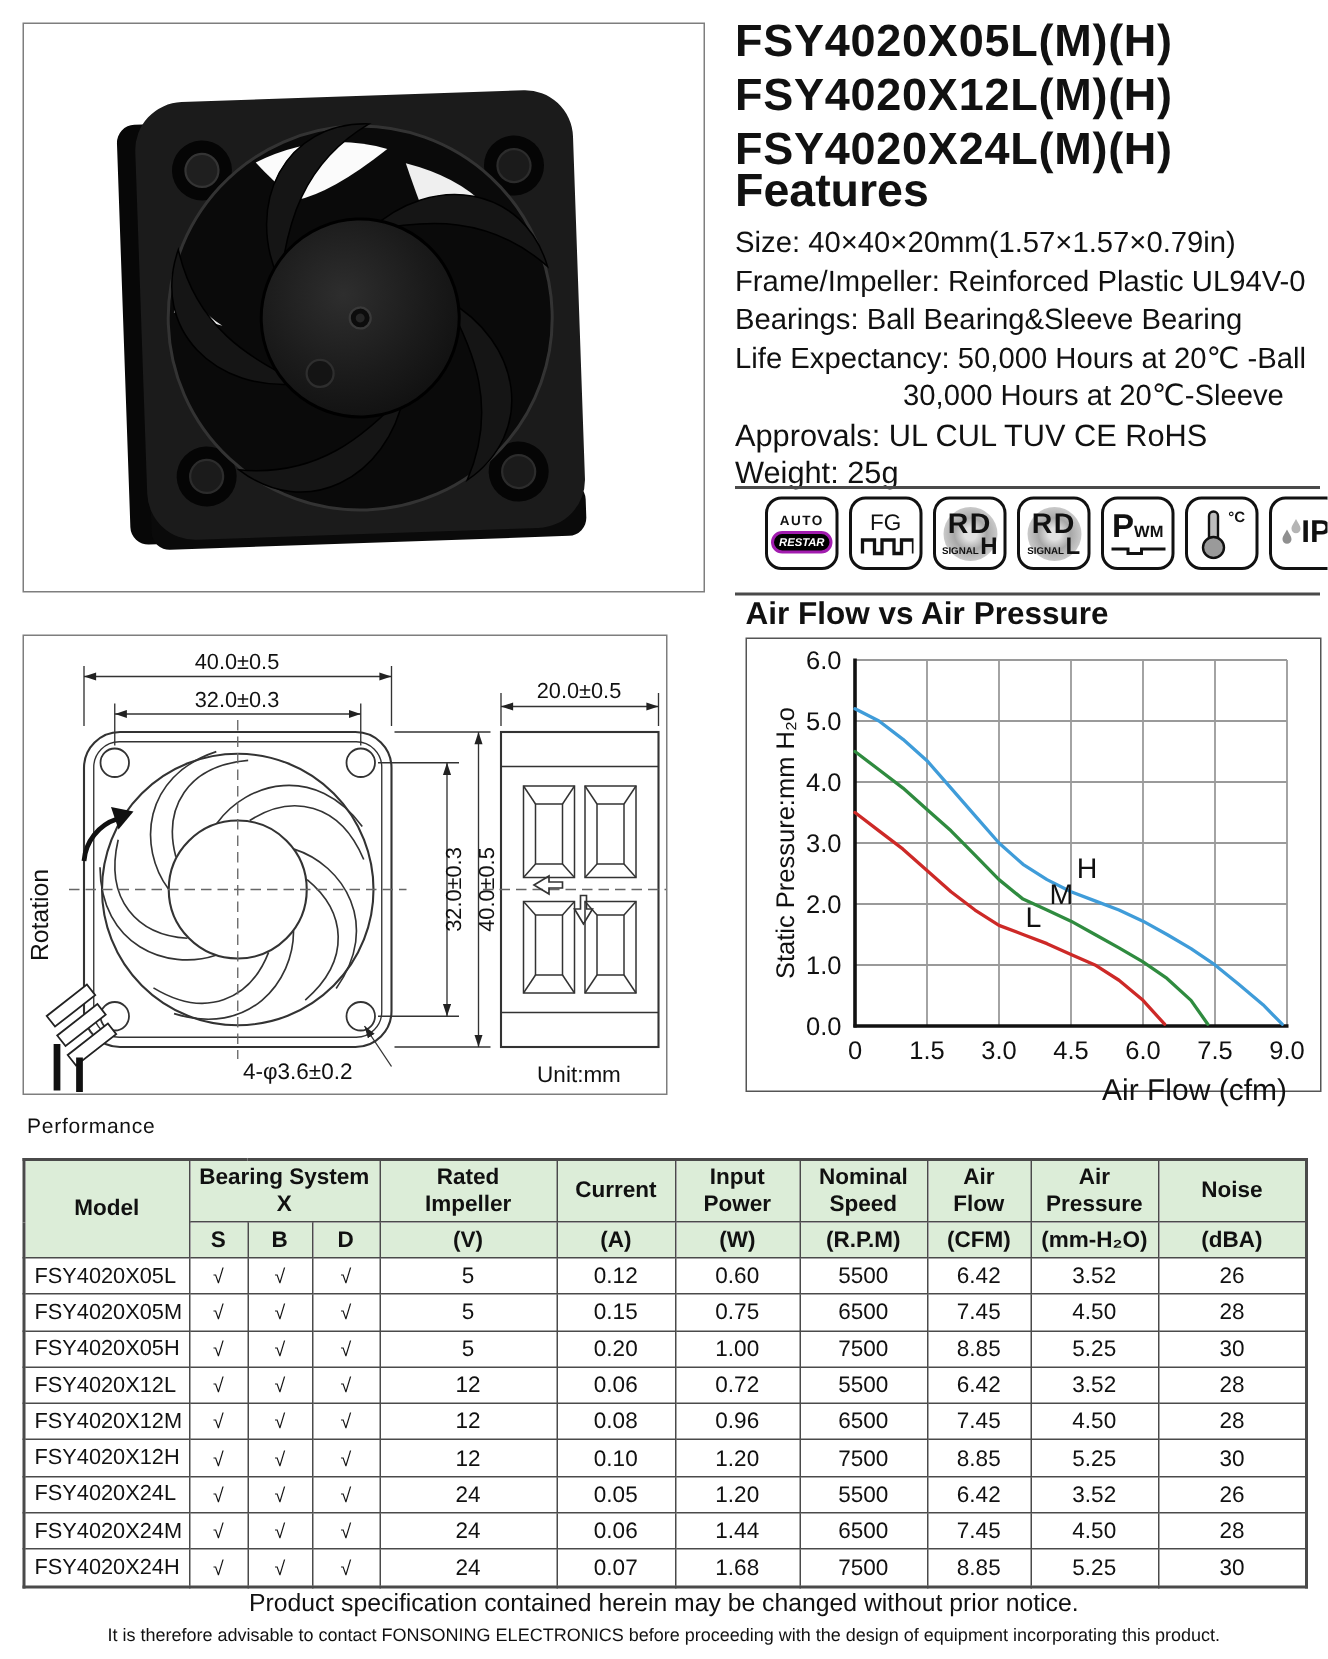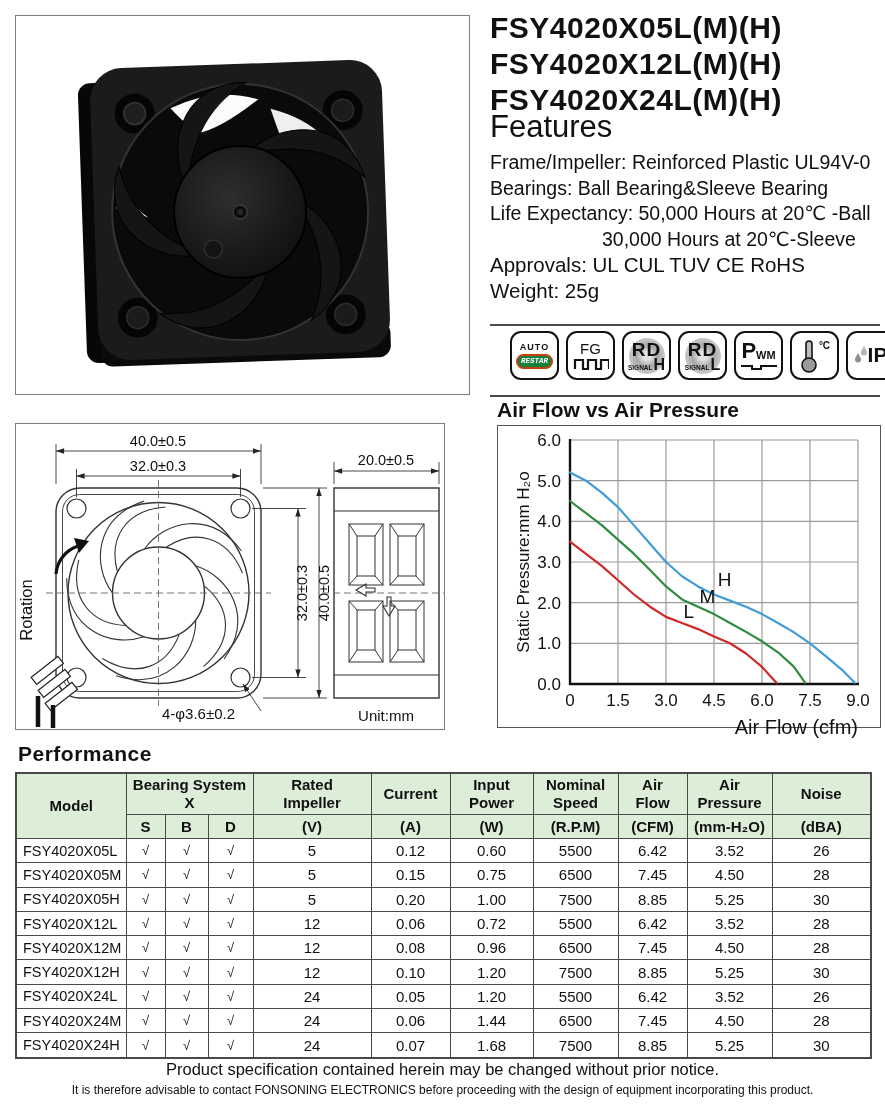--- a/index.html
+++ b/index.html
@@ -4,34 +4,34 @@
 <style>
   html,body{margin:0;padding:0;background:#fff;}
   body{width:885px;height:1106px;position:relative;font-family:"Liberation Sans","DejaVu Sans",sans-serif;color:#111;overflow:hidden;}
   .abs{position:absolute;}
 
   
   .photo-box{left:15px;top:15px;width:453px;height:378px;border:1px solid #7e7e7e;background:#fff;}
 
   
   .model-title{left:490px;top:10px;width:392px;font-size:30px;font-weight:bold;line-height:36px;letter-spacing:.5px;}
-  .features-title{left:490px;top:109px;font-size:31px;font-weight:normal;}
+  .features-title{left:490px;top:109px;font-size:31px;font-weight:bold;}
   .features{left:490px;top:150px;width:394px;font-size:19.5px;line-height:25.5px;}
   .features .big{font-size:20.5px;}
   .features .indent{margin-left:112px;}
 
   .rule{left:490px;width:390px;height:2px;background:#4a4a4a;}
   .rule-top{top:324px;}
   .rule-bot{top:395px;}
 
   
   .icons-row{left:510px;top:331px;width:392px;display:flex;gap:7px;}
   .cert-icon{width:49px;height:49px;border:2.5px solid #111;border-radius:11px;box-sizing:border-box;position:relative;display:flex;flex-direction:column;align-items:center;justify-content:center;background:#fff;overflow:hidden;}
   .auto-t{font-size:9px;font-weight:bold;letter-spacing:1px;}
-  .auto-b{margin-top:2px;background:#15803d;border:2px solid #c2410c;border-radius:9px;font-size:7.5px;font-weight:bold;font-style:italic;color:#fff;padding:1px 3px;line-height:9px;font-family:Liberation Mono, monospace;}
+  .auto-b{margin-top:2px;background:#000000;border:2px solid #a21caf;border-radius:9px;font-size:7.5px;font-weight:bold;font-style:italic;color:#fff;padding:1px 3px;line-height:9px;}
   .fg-t{font-size:15px;font-weight:normal;line-height:15px;}
   .disc{position:absolute;left:5px;top:5px;width:36px;height:36px;border-radius:50%;background:radial-gradient(circle,#e2e2e2 16%,#a8a8a8 42%,#cfcfcf 75%);}
   .rd-big{position:relative;font-size:19px;font-weight:bold;line-height:17px;letter-spacing:1px;}
   .rd-row{position:relative;display:flex;align-items:flex-end;gap:1px;}
   .rd-small{font-size:6.5px;font-weight:bold;}
   .rd-big2{font-size:16px;font-weight:bold;line-height:13px;}
   .pwm-p{font-size:22px;font-weight:bold;line-height:20px;}
   .pwm-wm{font-size:11px;font-weight:bold;}
   .pwm-row{display:flex;align-items:flex-end;}
   .temp-wrap{display:flex;align-items:flex-start;}
@@ -42,21 +42,21 @@
   
   .drawing-box{left:15px;top:423px;width:430px;height:307px;border:1px solid #7e7e7e;box-sizing:border-box;}
 
   
   .chart-title{left:497px;top:398px;font-size:21px;font-weight:600;}
   .chart-box{left:497px;top:425px;width:384px;height:303px;border:1.5px solid #555;box-sizing:border-box;position:absolute;}
   .chart-ylabel{position:absolute;left:26px;top:136px;transform:translate(-50%,-50%) rotate(-90deg);font-size:17px;white-space:nowrap;}
   .chart-xlabel{position:absolute;left:60px;width:300px;top:290px;text-align:right;font-size:20px;}
 
   
-  .perf-title{left:18px;top:742px;font-size:21px;font-weight:bold;letter-spacing:.5px;}
+  .perf-title{left:18px;top:742px;font-size:14px;font-weight:normal;letter-spacing:.5px;}
   .perf-table{left:15px;top:772px;}
   table{border-collapse:collapse;table-layout:fixed;width:855px;border:2px solid #4a4a4a;}
   th,td{border:1px solid #4a4a4a;text-align:center;padding:0;font-size:15px;overflow:hidden;}
   thead th{background:#dcedd8;font-weight:bold;line-height:18px;}
   .hr1 th{height:40px;}
   .hr2 th{height:23px;}
   tbody td{height:23.3px;}
   td.model-cell{text-align:left;padding-left:6px;font-size:14.5px;}
   td.check-cell{font-size:13px;}
 
@@ -122,20 +122,21 @@
 
 <div class="abs model-title">
   <div>FSY4020X05L(M)(H)</div>
   <div>FSY4020X12L(M)(H)</div>
   <div>FSY4020X24L(M)(H)</div>
 </div>
 
 <div class="abs features-title">Features</div>
 
 <div class="abs features">
+  <div>Size: 40×40×20mm(1.57×1.57×0.79in)</div>
   <div>Frame/Impeller:  Reinforced Plastic UL94V-0</div>
   <div>Bearings: Ball Bearing&amp;Sleeve Bearing</div>
   <div>Life Expectancy: 50,000 Hours at 20℃ -Ball</div>
   <div class="indent">30,000 Hours at 20℃-Sleeve</div>
   <div class="big">Approvals: UL CUL TUV CE  RoHS</div>
   <div class="big">Weight: 25g</div>
 </div>
 
 <div class="abs rule rule-top"></div>
 

